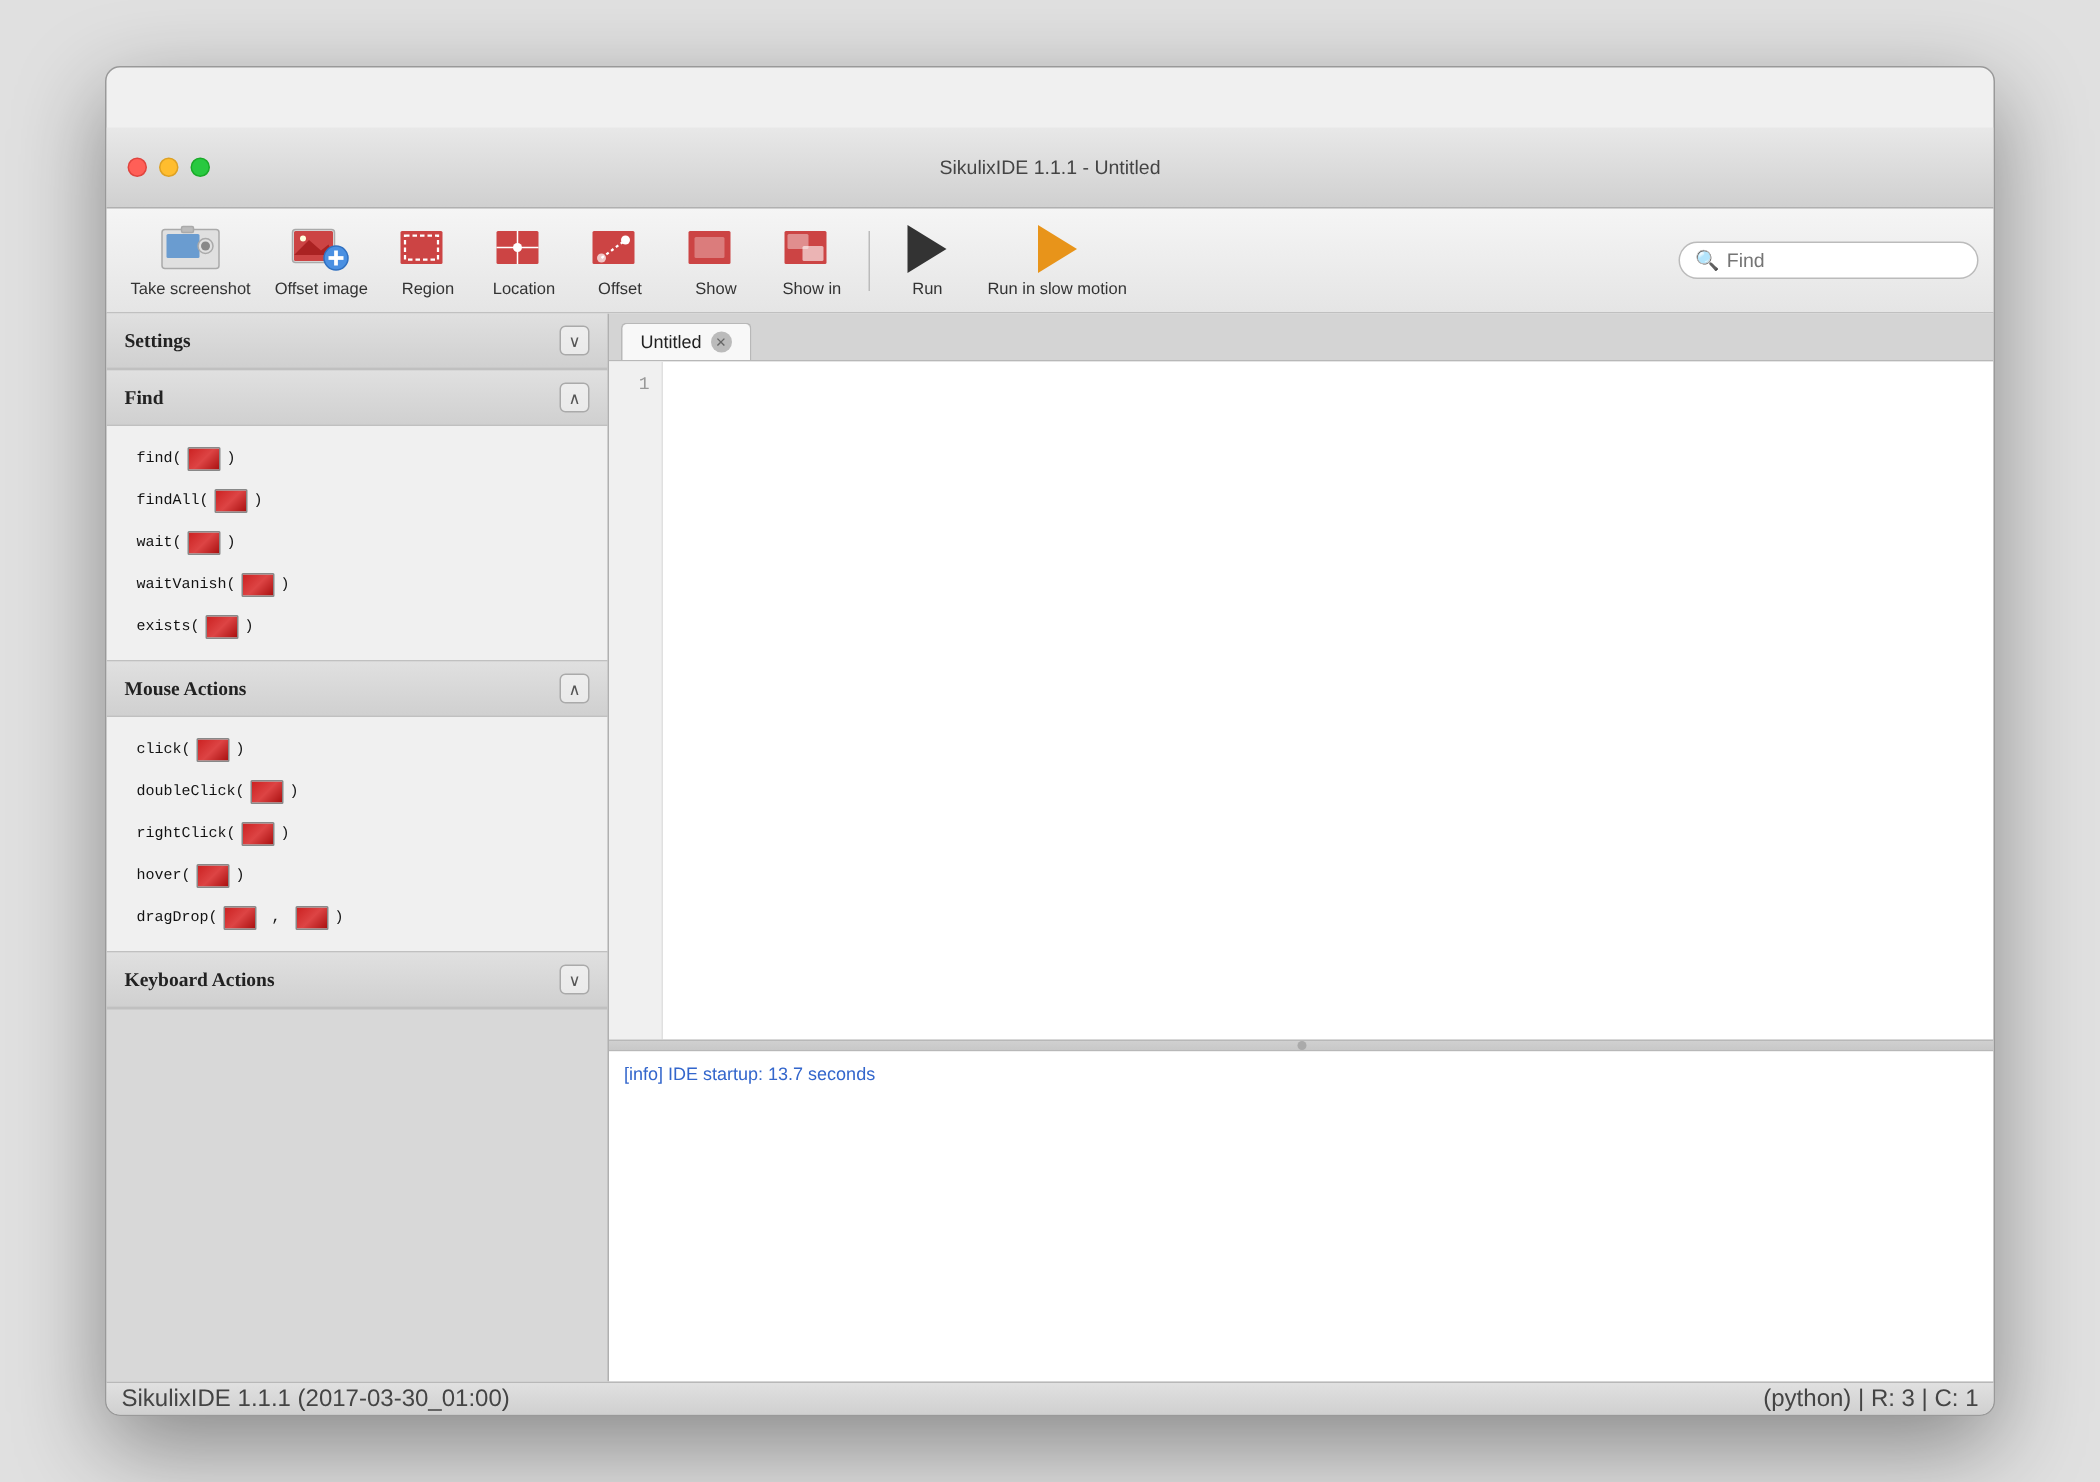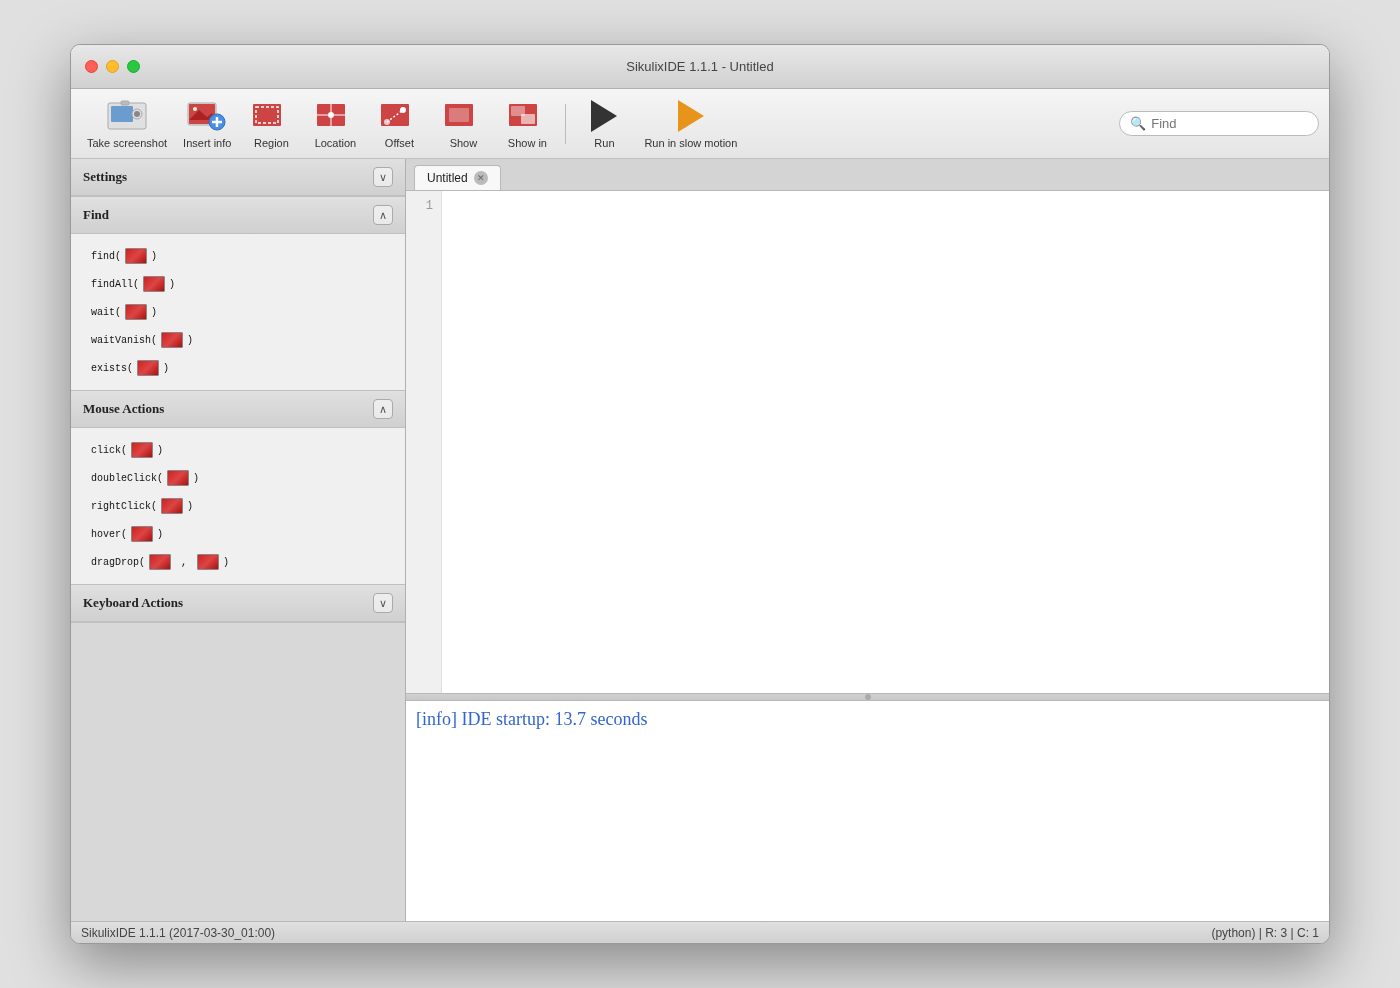--- a/index.html
+++ b/index.html
@@ -18,28 +18,29 @@
       background: #f0f0f0;
       border-radius: 10px;
       box-shadow: 0 20px 60px rgba(0,0,0,0.4);
       display: flex;
       flex-direction: column;
       overflow: hidden;
       border: 1px solid #999;
     }
     
     .title-bar {
-      height: 44px;
+      height: 54px;
       background: linear-gradient(180deg, #e8e8e8 0%, #d0d0d0 100%);
       border-bottom: 1px solid #b0b0b0;
       display: flex;
       align-items: center;
       justify-content: center;
       position: relative;
       flex-shrink: 0;
+      margin-top: 40px;
     }
     .traffic-lights {
       position: absolute;
       left: 14px;
       display: flex;
       gap: 8px;
     }
     .traffic-light {
       width: 13px;
       height: 13px;
@@ -311,36 +312,36 @@
       border-radius: 4px;
       font-size: 12px;
       font-weight: 500;
       cursor: pointer;
     }
     .message-content {
       flex: 1;
       background: white;
       padding: 8px 10px;
       overflow-y: auto;
-      font-family: Liberation Serif, serif;
-      font-size: 18px;
+      font-family: Liberation Sans, sans-serif;
+      font-size: 12px;
     }
     .message-info {
       color: #3366cc;
     }
     
     .status-bar {
       height: 22px;
       background: linear-gradient(180deg, #e0e0e0 0%, #d0d0d0 100%);
       border-top: 1px solid #b8b8b8;
       display: flex;
       align-items: center;
       justify-content: space-between;
       padding: 0 10px;
-      font-size: 12px;
+      font-size: 16px;
       color: #444;
       flex-shrink: 0;
     }
     .toolbar-separator {
       width: 1px;
       height: 40px;
       background: #bbb;
       margin: 0 4px;
     }
   </style>
@@ -378,21 +379,21 @@
         <svg width="40" height="32" viewBox="0 0 40 32">
           <rect x="1" y="3" width="28" height="22" rx="2" fill="#e0e0e0" stroke="#aaa" stroke-width="1"></rect>
           <rect x="2" y="4" width="26" height="20" rx="1" fill="#c44"></rect>
           <circle cx="8" cy="9" r="2" fill="#ffd"></circle>
           <polygon points="2,20 12,10 20,17 25,13 28,20" fill="#a22"></polygon>
           <circle cx="30" cy="22" r="8" fill="#4a90e2" stroke="#3070c0" stroke-width="1"></circle>
           <line x1="30" y1="17" x2="30" y2="27" stroke="white" stroke-width="2.5"></line>
           <line x1="25" y1="22" x2="35" y2="22" stroke="white" stroke-width="2.5"></line>
         </svg>
       </div>
-      <span class="btn-label">Insert info</span>
+      <span class="btn-label">Offset image</span>
     </div>
 
     <div class="toolbar-btn">
       <div class="icon-area">
         <svg width="40" height="32" viewBox="0 0 40 32">
           <rect x="2" y="4" width="28" height="22" rx="1" fill="#c44"></rect>
           <rect x="5" y="7" width="22" height="16" rx="0" fill="none" stroke="white" stroke-width="1.5" stroke-dasharray="3,2"></rect>
         </svg>
       </div>
       <span class="btn-label">Region</span>

